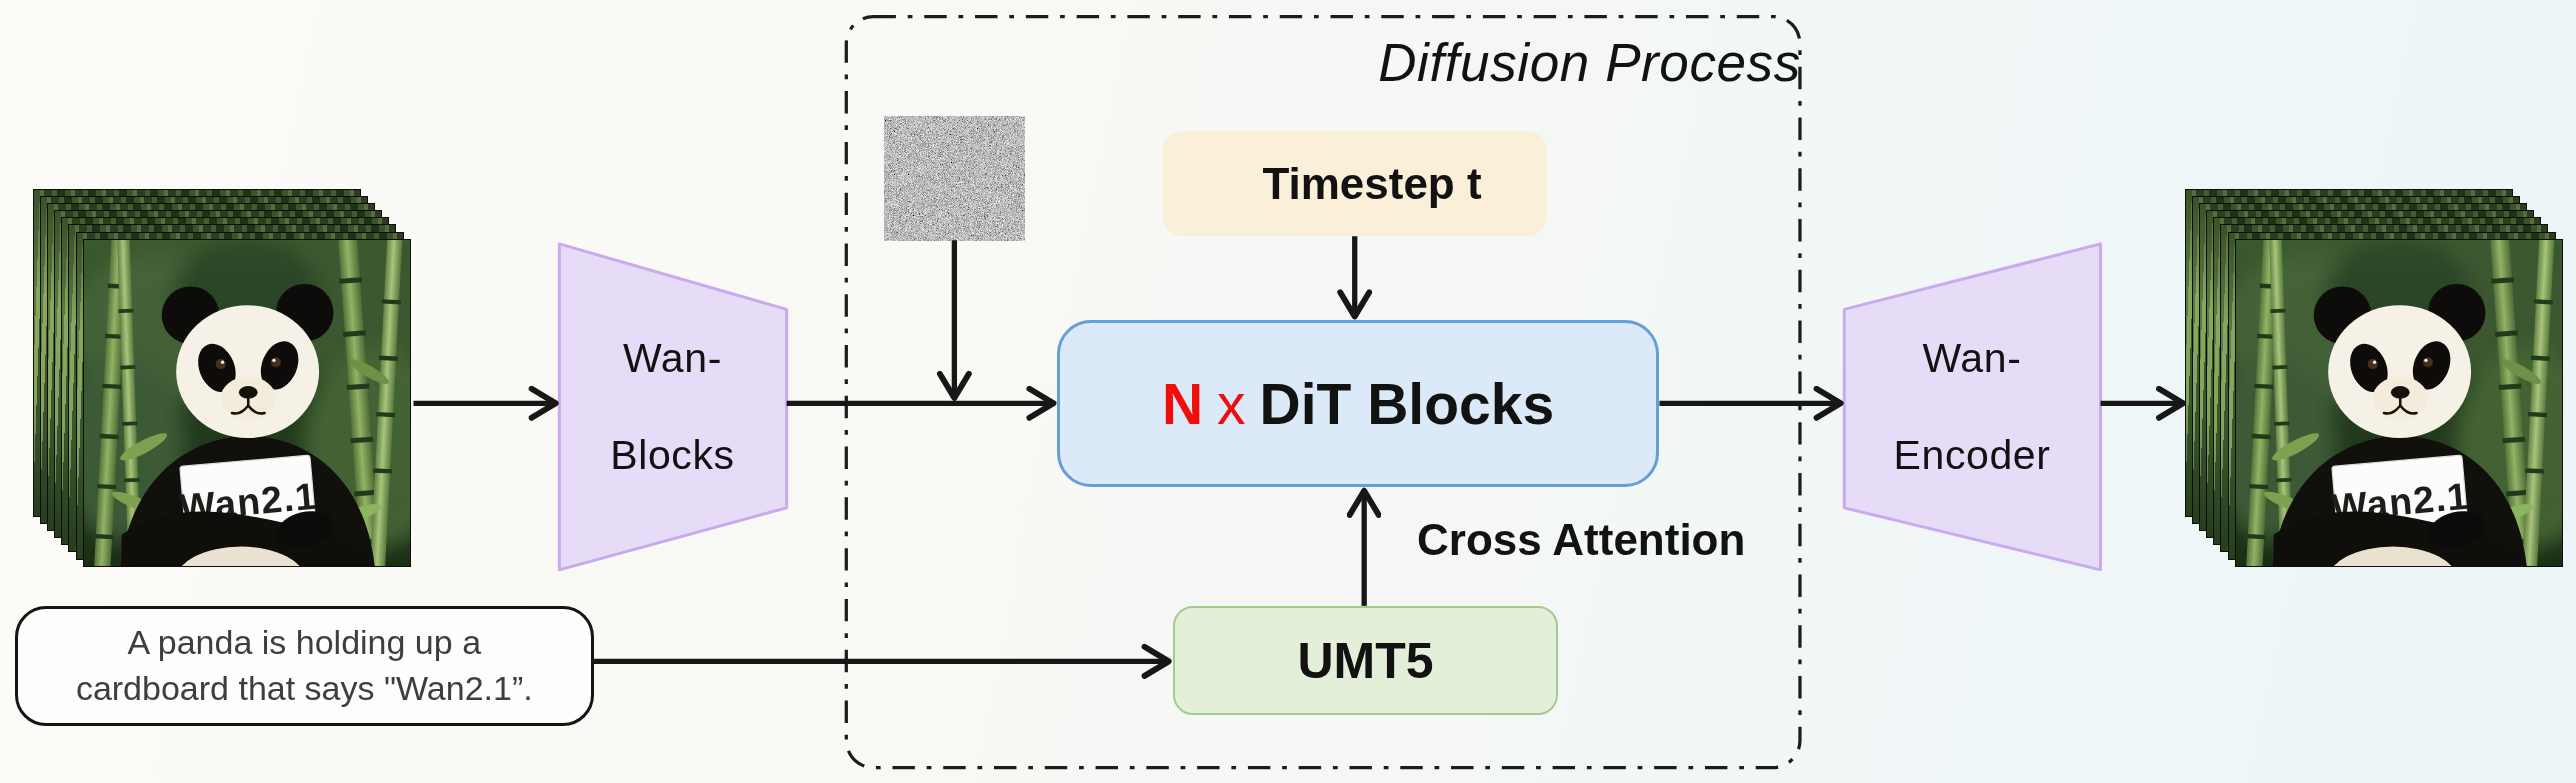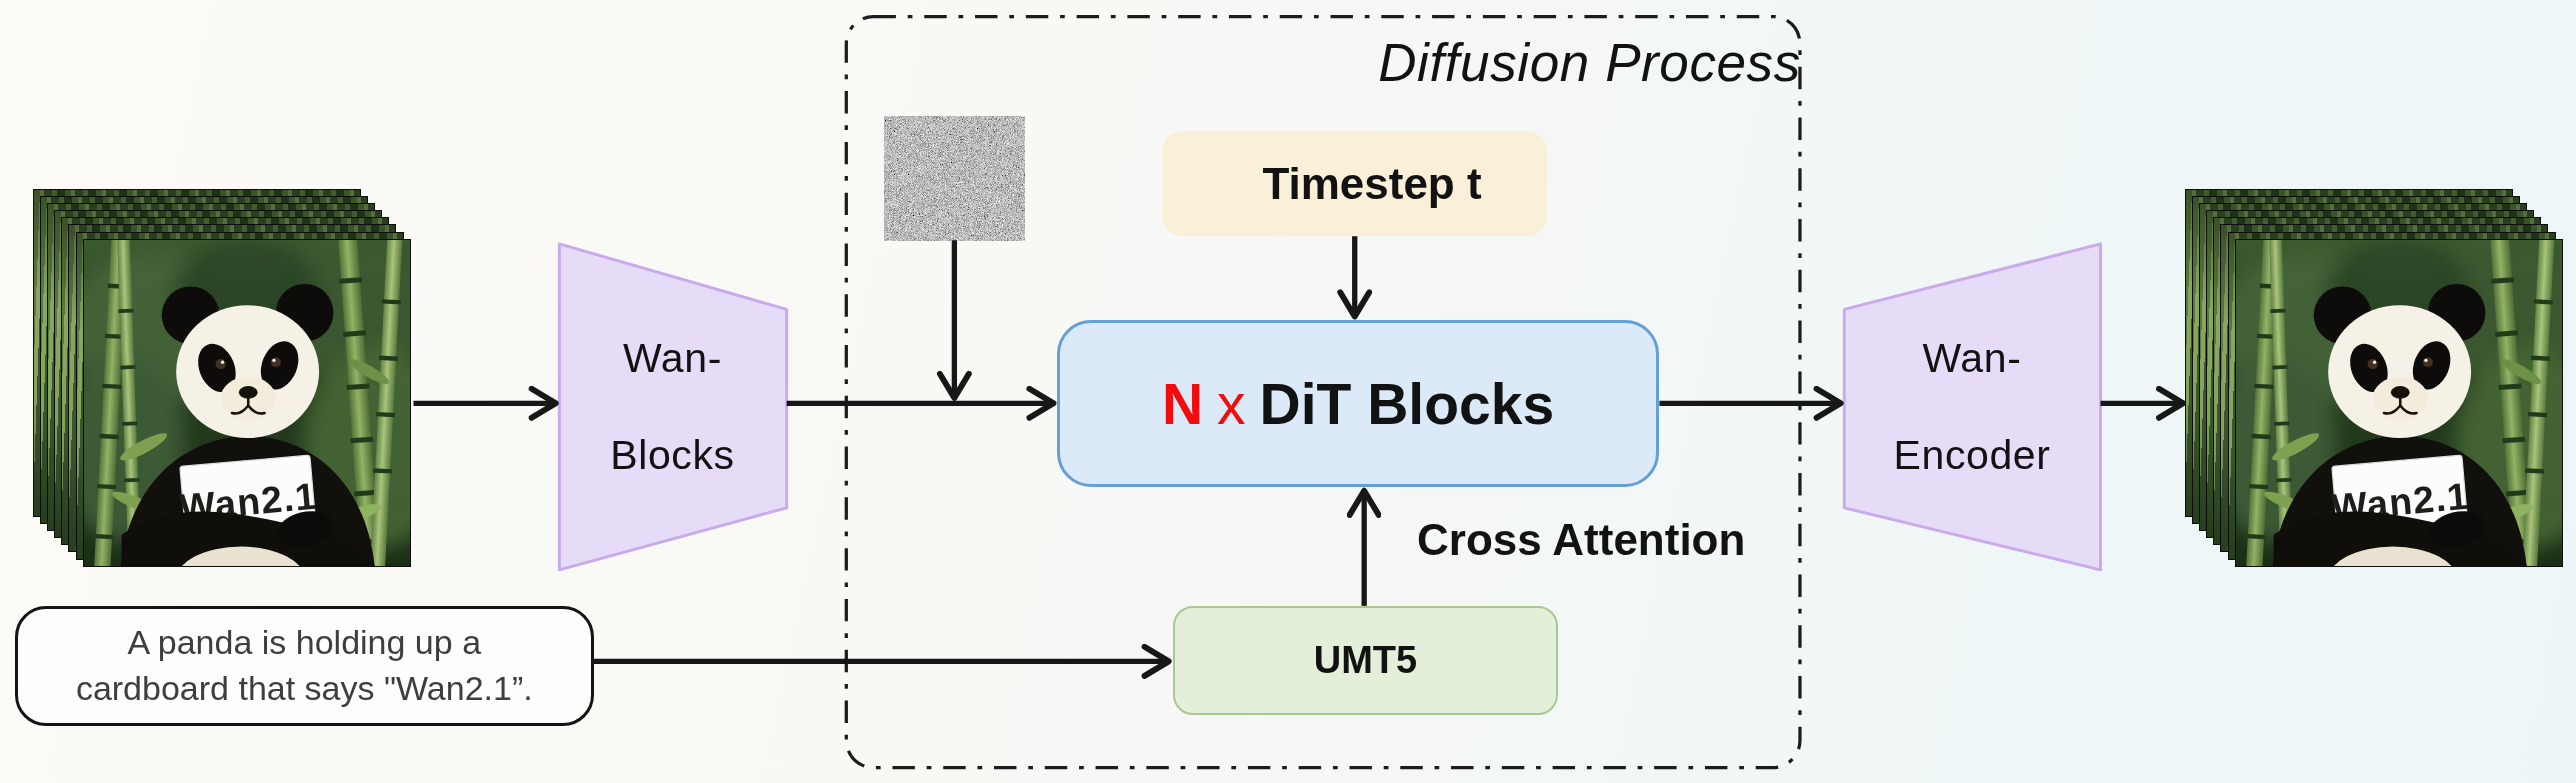--- a/index.html
+++ b/index.html
@@ -18,21 +18,21 @@
   }
   .overlay{position:absolute;left:0;top:0;}
   .node{position:absolute;display:flex;align-items:center;justify-content:center;box-sizing:border-box;white-space:nowrap;}
   #dit-box{left:1057px;top:320px;width:602px;height:167px;background:var(--dit-fill);
     border:3px solid var(--dit-border);border-radius:34px;font-size:57px;font-weight:600;}
   #dit-box .dit-n{color:var(--accent-red);font-weight:800;margin-right:14px;}
   #dit-box .dit-x{color:var(--accent-red);font-weight:500;margin-right:14px;}
   #timestep-box{left:1162px;top:131px;width:385px;height:105px;background:var(--timestep-fill);
     border-radius:20px;font-size:44px;font-weight:600;padding-left:35px;}
   #umt5-box{left:1173px;top:606px;width:385px;height:109px;background:var(--umt5-fill);
-    border:2.4px solid var(--umt5-border);border-radius:20px;font-size:38px;font-weight:600;}
+    border:2.4px solid var(--umt5-border);border-radius:20px;font-size:50px;font-weight:600;}
   #cross-attention-label{position:absolute;left:1395px;top:515px;font-size:44px;font-weight:600;white-space:nowrap;margin-left:22px;}
   #diffusion-label{position:absolute;left:1328px;top:32px;width:523px;text-align:center;
     font-size:53px;font-style:italic;font-weight:500;letter-spacing:0.6px;white-space:nowrap;}
   .vae-label{position:absolute;display:flex;flex-direction:column;align-items:center;justify-content:center;
     font-size:41px;font-weight:500;line-height:1.3;letter-spacing:0.6px;text-align:center;gap:44px;}
   #encoder-label{left:559px;top:244px;width:227px;height:326px;}
   #decoder-label{left:1844px;top:244px;width:256px;height:326px;}
   #prompt-bubble{position:absolute;left:14.8px;top:606px;width:579px;height:120px;box-sizing:border-box;
     background:#fdfdfc;border:3.5px solid var(--bubble-border);border-radius:31px;
     display:flex;flex-direction:column;align-items:center;justify-content:center;

